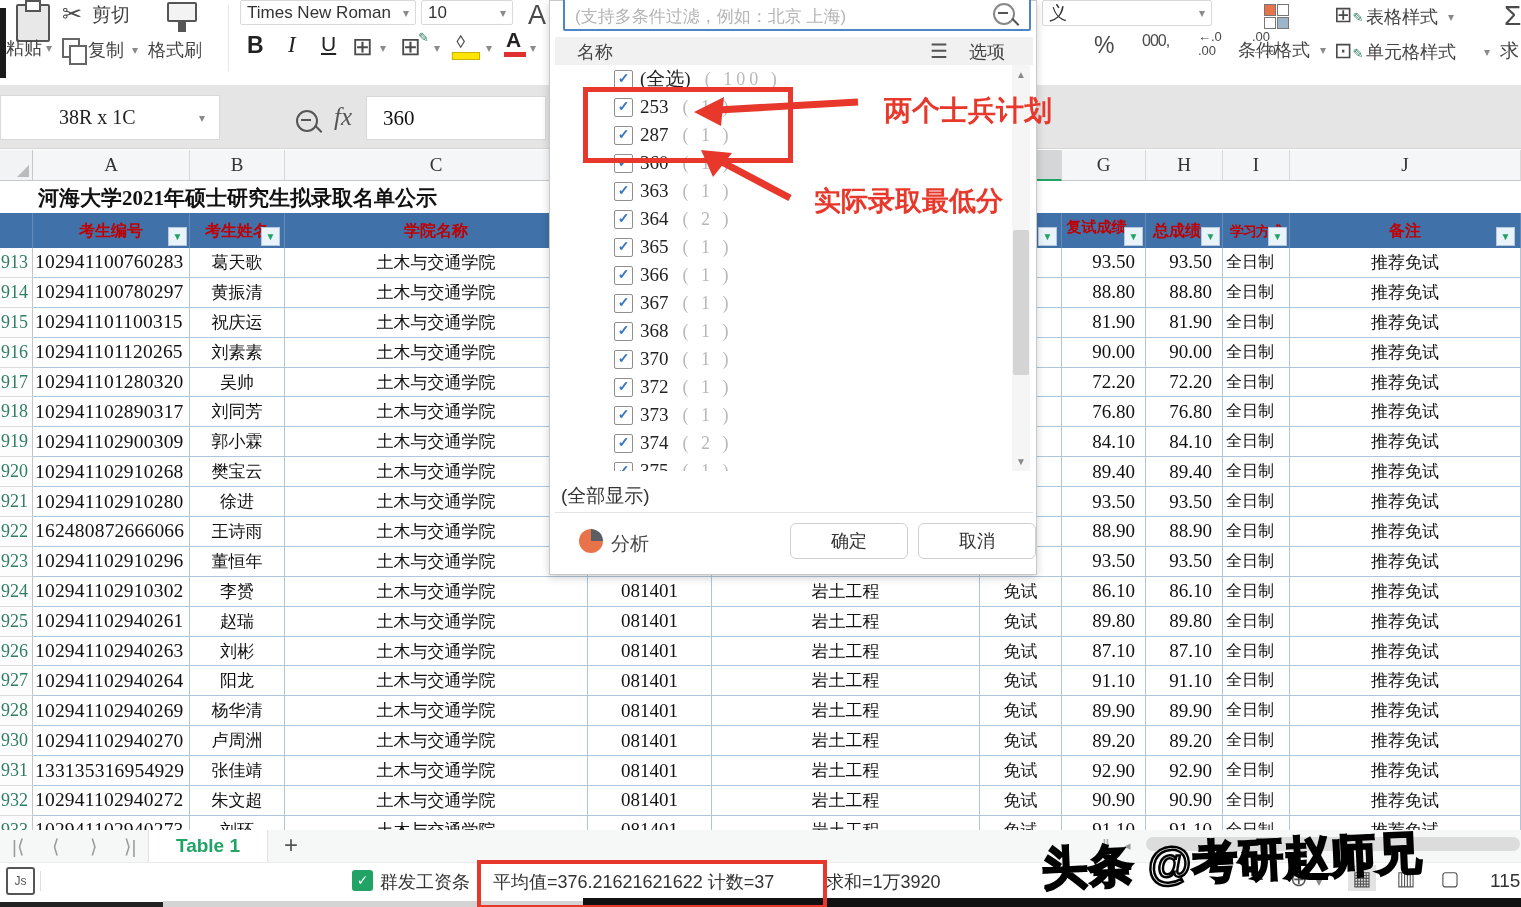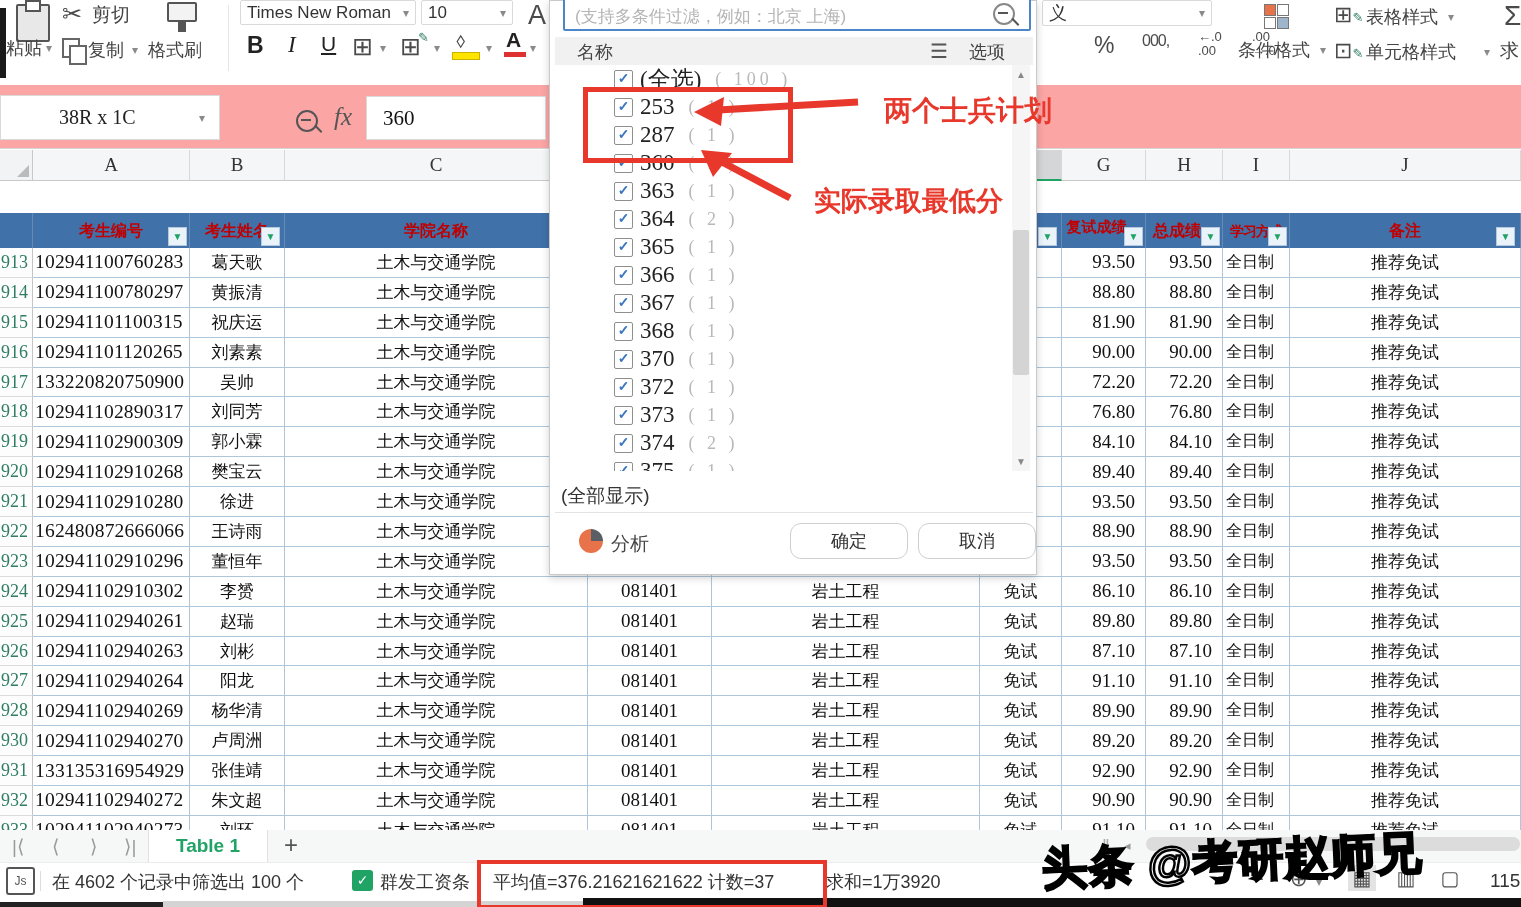--- a/index.html
+++ b/index.html
@@ -17,21 +17,21 @@
   .clipboard:before{content:"";position:absolute;left:7px;top:-6px;width:12px;height:8px;border:2px solid #555;background:#fff;}
   .copyicon{width:14px;height:16px;border:2px solid #666;background:#fff;}
   .copyicon:before{content:"";position:absolute;left:5px;top:5px;width:14px;height:16px;border:2px solid #666;background:#fff;}
   .brush{width:26px;height:16px;border:2px solid #555;border-radius:2px;background:#f3f3f3;}
   .brush:before{content:"";position:absolute;left:9px;top:16px;width:8px;height:12px;background:#555;}
   .fillbar{width:26px;height:6px;background:#ffe400;border:1px solid #c8b400;}
   .redbar{width:22px;height:5px;background:#e03131;}
   .minigrid{display:grid;grid-template-columns:12px 12px;grid-template-rows:12px 12px;gap:1px;}
   .minigrid span{background:#fff;border:1px solid #777;}
   
-  #fbar{left:0;top:85px;width:1521px;height:63px;background:#fca5a5;border-bottom:1px solid #d5d5d5;z-index:10;}
+  #fbar{left:0;top:85px;width:1521px;height:63px;background:#e5e5e5;border-bottom:1px solid #d5d5d5;z-index:10;}
   .whitebox{background:#fff;border:1px solid #d9d9d9;box-sizing:border-box;}
   .mag{width:18px;height:18px;border:2px solid #555;border-radius:50%;}
   .mag:before{content:"";position:absolute;left:3px;top:7px;width:10px;height:2px;background:#555;}
   .mag:after{content:"";position:absolute;left:16px;top:16px;width:9px;height:2px;background:#555;transform:rotate(45deg);}
   
   .serif{font-family:"Liberation Serif","DejaVu Serif",serif;}
   #letters{left:0;top:150px;height:31px;display:flex;z-index:5;}
   .lcell{box-sizing:border-box;background:#f5f6f7;border-right:1px solid #d8d8d8;border-bottom:1px solid #c9c9c9;
          text-align:center;font-size:19px;color:#333;line-height:30px;}
   .lcell.sel{background:#d4d6d8;border-bottom:2px solid #21a366;}
@@ -57,29 +57,29 @@
   .w6{width:82px;}.w7{width:84px;}.w8{width:77px;}.w9{width:67px;}.w10{width:231px;}
   
   #panel{left:549px;top:0;width:488px;height:575px;background:#fff;border:1px solid #c9c9c9;box-shadow:0 3px 8px rgba(0,0,0,.18);z-index:30;box-sizing:border-box;}
   #psearch{position:absolute;left:13px;top:-8px;width:468px;height:38px;border:2px solid #4a86c8;border-radius:2px;background:#fff;box-sizing:border-box;}
   #psearch .ph{position:absolute;left:10px;top:10px;font-size:17px;color:#b4b4b4;white-space:nowrap;}
   #pname{position:absolute;left:5px;top:36px;width:478px;height:28px;background:#f1f1f1;}
   #plist{position:absolute;left:5px;top:64px;width:478px;height:406px;background:#fff;overflow:hidden;}
   .fitem{height:28px;display:flex;align-items:center;}
   .cb{width:17px;height:17px;border:1px solid #8f8f8f;border-radius:2px;background:#fff;margin-left:59px;
       color:#3a77c0;font-size:14px;font-weight:700;text-align:center;line-height:15px;flex:none;}
-  .fval{margin-left:7px;font-family:"Liberation Serif","DejaVu Serif",serif;font-size:23px;color:#222;}
+  .fval{margin-left:7px;font-family:"Liberation Serif","DejaVu Serif",serif;font-size:19px;color:#222;}
   .fcnt{margin-left:14px;font-family:"Liberation Serif","DejaVu Serif",serif;font-size:18px;color:#b8b8b8;letter-spacing:4px;}
   #pscroll{position:absolute;right:6px;top:64px;width:18px;height:406px;background:#f5f5f5;}
   #pthumb{position:absolute;left:1px;top:165px;width:16px;height:145px;background:#d4d4d4;border-radius:2px;}
   .scr-arr{position:absolute;left:0;width:18px;font-size:10px;color:#888;text-align:center;}
   #showall{position:absolute;left:11px;top:482px;font-size:19px;color:#333;}
   #pline{position:absolute;left:5px;top:511px;width:478px;height:1px;background:#e3e3e3;}
   .pie{width:24px;height:24px;border-radius:50%;background:conic-gradient(#5a5f66 0 90deg,#e8734a 90deg 360deg);}
-  .pbtn{position:absolute;top:522px;width:116px;height:34px;background:#fff;border:1px solid #cfcfcf;border-radius:11px;
+  .pbtn{position:absolute;top:522px;width:116px;height:34px;background:#fff;border:1px solid #cfcfcf;border-radius:6px;
         font-size:18px;color:#333;display:flex;align-items:center;justify-content:center;}
   
   .red{color:#e8382b;text-align:center;}
   #redbox1{left:583px;top:87px;width:200px;height:66px;border:5px solid #e8382b;z-index:50;}
   #redbox2{left:477px;top:860px;width:342px;height:41px;border:4px solid #e8382b;z-index:50;}
   #note1{left:884px;top:92px;font-size:28px;font-weight:700;z-index:50;}
   #note2{left:814px;top:183px;font-size:27px;font-weight:700;z-index:50;}
   #arrows{left:0;top:0;z-index:49;pointer-events:none;}
   
   #tabbar{left:0;top:830px;width:1521px;height:32px;background:#f6f7f7;border-bottom:1px solid #e4e4e4;z-index:40;}
@@ -193,20 +193,23 @@
     <div class="lcell w3 serif">C</div>
     <div class="lcell w4 serif">D</div>
     <div class="lcell w5 serif">E</div>
     <div class="lcell w6 serif sel">F</div>
     <div class="lcell w7 serif">G</div>
     <div class="lcell w8 serif">H</div>
     <div class="lcell w9 serif">I</div>
     <div class="lcell w10 serif">J</div>
   </div>
 
+  <div id="titlerow" class="abs">
+    <span class="t">河海大学2021年硕士研究生拟录取名单公示</span>
+  </div>
 
   <div id="hdr" class="abs">
     <div class="hcell w0"></div>
     <div class="hcell w1">考生编号</div>
     <div class="hcell w2">考生姓名</div>
     <div class="hcell w3">学院名称</div>
     <div class="hcell w4"></div>
     <div class="hcell w5"></div>
     <div class="hcell w6"></div>
     <div class="hcell w7" style="font-size:15px;padding:0 16px 8px 2px;">复试成绩</div>
@@ -275,21 +278,21 @@
       <div class="cell w5">岩土工程</div>
       <div class="cell w6">免试</div>
       <div class="cell w7 c-score">90.00</div>
       <div class="cell w8 c-score">90.00</div>
       <div class="cell w9 c-mode">全日制</div>
       <div class="cell w10">推荐免试</div>
     </div>
 
     <div class="row">
       <div class="cell w0 c-num">917</div>
-      <div class="cell w1 c-id">133220820750900</div>
+      <div class="cell w1 c-id">102941101280320</div>
       <div class="cell w2">吴帅</div>
       <div class="cell w3">土木与交通学院</div>
       <div class="cell w4 c-code">081401</div>
       <div class="cell w5">岩土工程</div>
       <div class="cell w6">免试</div>
       <div class="cell w7 c-score">72.20</div>
       <div class="cell w8 c-score">72.20</div>
       <div class="cell w9 c-mode">全日制</div>
       <div class="cell w10">推荐免试</div>
     </div>
@@ -637,21 +640,20 @@
     <div id="tabactive">Table 1</div>
     <span class="nav" style="left:284px;font-size:24px;top:1px;color:#555;">+</span>
     <span class="nav" style="left:1102px;color:#aaa;">‖</span>
     <span class="nav" style="left:1124px;font-size:13px;top:8px;">◂</span>
     <div id="hthumb"></div>
   </div>
 
   <div id="statusbar" class="abs">
     <div id="jsicon">Js</div>
     <div style="position:absolute;left:40px;top:8px;width:1px;height:20px;background:#ddd;"></div>
-    <span class="sbtxt" style="left:52px;">在 4602 个记录中筛选出 100 个</span>
     <div id="payslipicon">✓</div>
     <span class="sbtxt" style="left:380px;">群发工资条</span>
     <span class="sbtxt" style="left:493px;">平均值=376.21621621622  计数=37</span>
     <span class="sbtxt" style="left:826px;">求和=1万3920</span>
     <span class="sbicon" style="left:1252px;">◔</span>
     <span class="sbicon" style="left:1290px;">⊕</span>
       <span class="caret" style="position:absolute;left:1316px;top:12px;">▾</span>
     <div class="viewbox" style="left:1348px;background:#e3e3e3;">▦</div>
     <div class="viewbox" style="left:1392px;">▥</div>
     <div class="viewbox" style="left:1436px;">▢</div>

